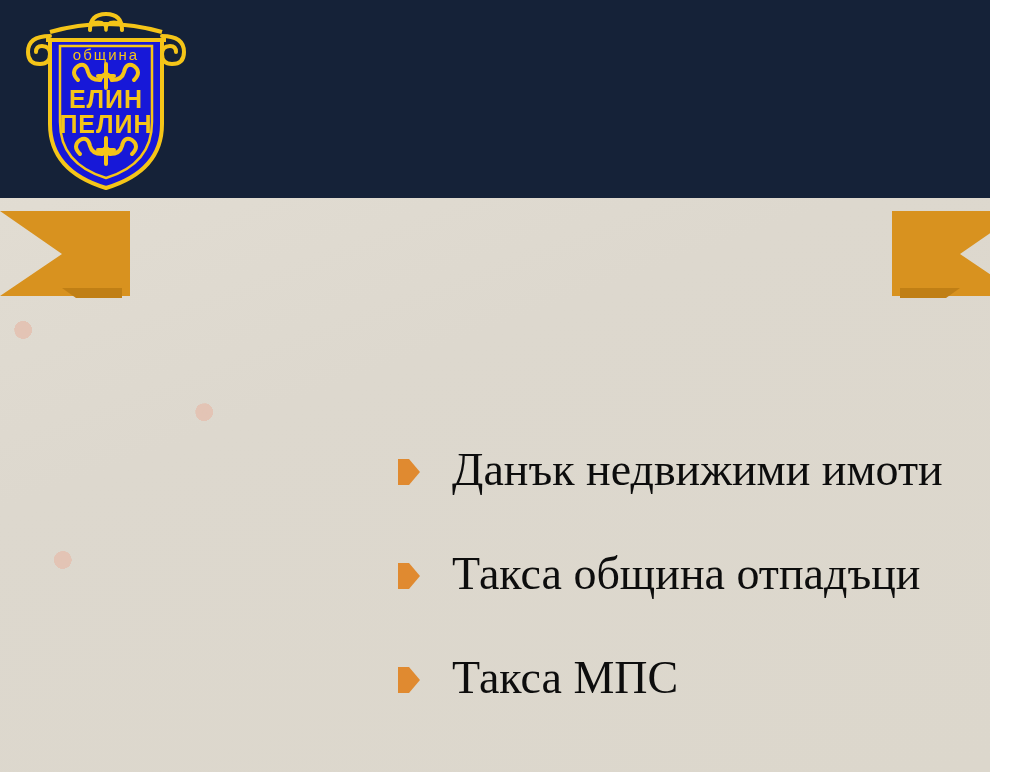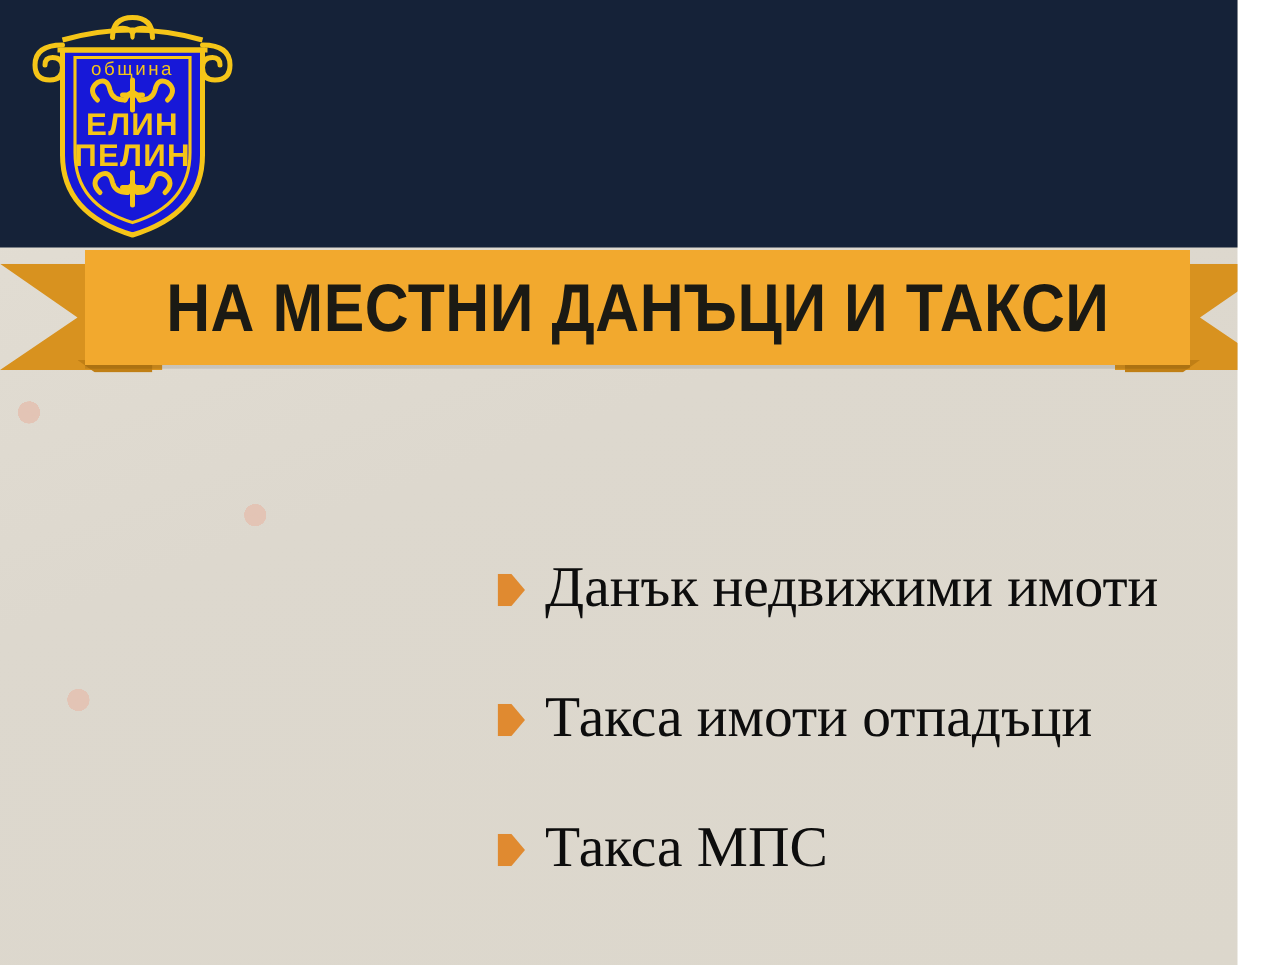--- a/index.html
+++ b/index.html
@@ -204,20 +204,21 @@
     position: absolute;
     left: 398px;
     top: 418px;
     width: 624px;
     z-index: 4;
   }
   .bullet-row {
     display: flex;
     align-items: center;
     height: 104px;
+    gap: 16px;
   }
   .bullet-marker {
     flex: 0 0 auto;
     width: 22px;
     height: 26px;
     margin-right: 16px;
     margin-top: 4px;
     background: #e08a30;
     clip-path: polygon(0 0, 11px 0, 22px 13px, 11px 26px, 0 26px);
   }
@@ -276,23 +277,20 @@
       </svg>
     </div>
 
   </div>
 
   <div class="ribbon">
     <div class="ribbon-tail left"></div>
     <div class="ribbon-tail right"></div>
     <div class="ribbon-shadow-left"></div>
     <div class="ribbon-shadow-right"></div>
-    <div class="ribbon-main">
-      <div class="ribbon-text">НА МЕСТНИ ДАНЪЦИ И ТАКСИ</div>
-    </div>
   </div>
 
   <div class="stamps">
 
     <div class="stamp" id="stamp-house">
       <div class="scallops">
           <span style="left: -9px; top: -5px;"></span>
           <span style="left: -9px; top: 177px;"></span>
           <span style="left: 8.81818px; top: -5px;"></span>
           <span style="left: 8.81818px; top: 177px;"></span>
@@ -483,21 +481,21 @@
 
   </div>
 
   <div class="bullets">
     <div class="bullet-row">
       <div class="bullet-marker"></div>
       <div class="bullet-text">Данък недвижими имоти</div>
     </div>
     <div class="bullet-row">
       <div class="bullet-marker"></div>
-      <div class="bullet-text">Такса имоти отпадъци</div>
+      <div class="bullet-text">Такса община отпадъци</div>
     </div>
     <div class="bullet-row">
       <div class="bullet-marker"></div>
       <div class="bullet-text">Такса МПС</div>
     </div>
   </div>
 
 </div>
 
 </body></html>

